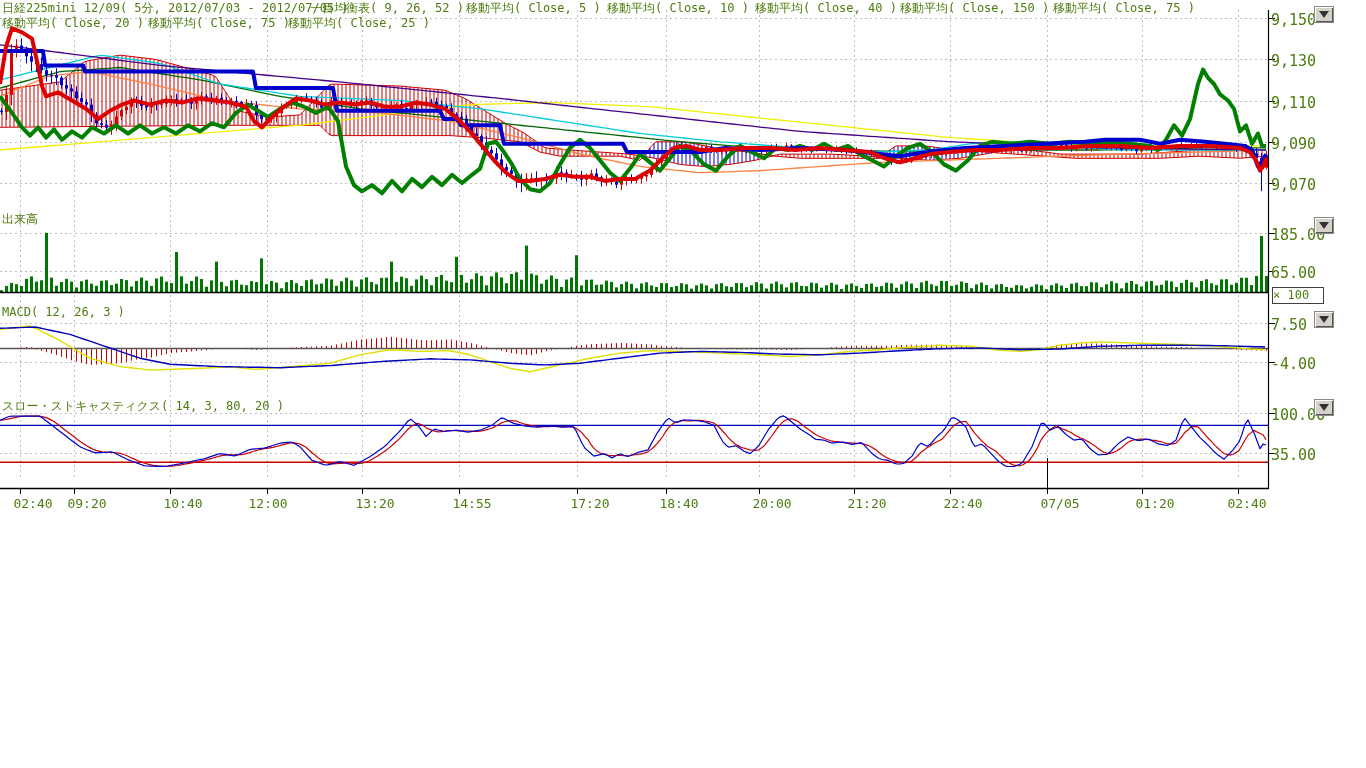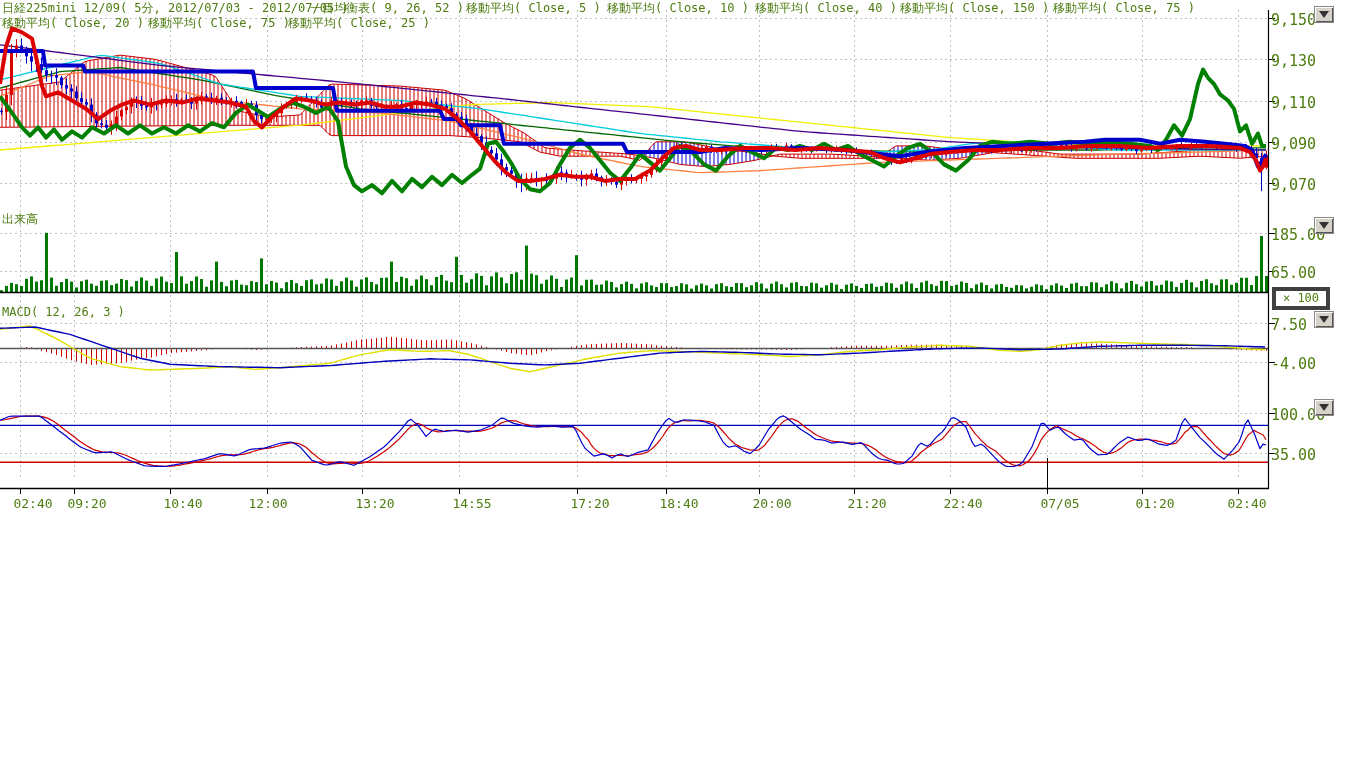--- a/index.html
+++ b/index.html
@@ -9,22 +9,22 @@
   .lbl{position:absolute;font-size:12px;line-height:14px;white-space:nowrap;}
   .hdr{font-size:12px;}
   .ylab{position:absolute;left:1271px;font-size:15px;white-space:nowrap;text-align:right;}
   .tlab{position:absolute;top:496px;font-size:13px;white-space:nowrap;transform:translateX(-50%);}
   .ptitle{position:absolute;font-size:12px;white-space:nowrap;text-align:right;}
   .ddbtn{position:absolute;left:1314px;width:18px;height:15px;background:#D6D2CA;
          border:1px solid #888;box-shadow:inset 1px 1px 0 #fff, inset -1px -1px 0 #555;
          display:flex;align-items:center;justify-content:center;cursor:pointer;}
   .tri{width:0;height:0;border-left:5px solid transparent;border-right:5px solid transparent;
        border-top:7px solid #333;}
-  .mult{position:absolute;left:1272px;top:287px;width:50px;height:15px;border:4px solid #404040;
-        background:#fff;font-size:12px;line-height:15px;text-align:center;}
+  .mult{position:absolute;left:1272px;top:287px;width:50px;height:15px;border:1px solid #404040;
+        background:#fff;font-size:12px;line-height:15px;}
 </style>
 </head>
 <body>
 
 <div class="screen">
 
   <svg id="chart-svg" width="1366" height="520">
       <line x1="20.5" y1="10" x2="20.5" y2="478" stroke="#BFBFBF" stroke-width="1" stroke-dasharray="2 3"></line>
       <line x1="74.5" y1="10" x2="74.5" y2="478" stroke="#BFBFBF" stroke-width="1" stroke-dasharray="2 3"></line>
       <line x1="170.5" y1="10" x2="170.5" y2="478" stroke="#BFBFBF" stroke-width="1" stroke-dasharray="2 3"></line>
@@ -1408,20 +1408,21 @@
   <span class="lbl hdr" style="left:755px;top:1px">移動平均( Close, 40 )</span>
   <span class="lbl hdr" style="left:900px;top:1px">移動平均( Close, 150 )</span>
   <span class="lbl hdr" style="left:1053px;top:1px">移動平均( Close, 75 )</span>
 
   <span class="lbl hdr" style="left:2px;top:16px">移動平均( Close, 20 )</span>
   <span class="lbl hdr" style="left:148px;top:16px">移動平均( Close, 75 )</span>
   <span class="lbl hdr" style="left:288px;top:16px">移動平均( Close, 25 )</span>
 
   <div class="ptitle" style="left:2px;top:211px">出来高</div>
   <div class="ptitle" style="left:2px;top:305px">MACD( 12, 26, 3 )</div>
+  <div class="ptitle" style="left:2px;top:398px">スロー・ストキャスティクス( 14, 3, 80, 20 )</div>
 
   <span class="ylab" style="top: 11px;">9,150</span>
   <span class="ylab" style="top: 52px;">9,130</span>
   <span class="ylab" style="top: 94px;">9,110</span>
   <span class="ylab" style="top: 135px;">9,090</span>
   <span class="ylab" style="top: 176px;">9,070</span>
   <span class="ylab" style="top: 226px;">185.00</span>
   <span class="ylab" style="top: 264px;">65.00</span>
   <span class="ylab" style="top: 316px;">7.50</span>
   <span class="ylab" style="top: 355px;">-4.00</span>

